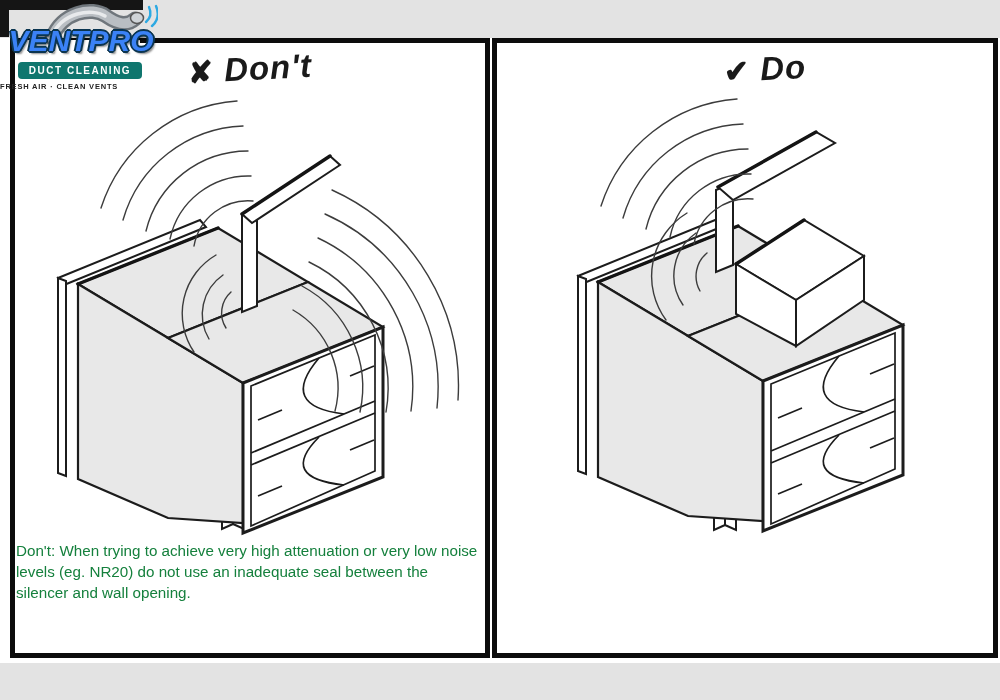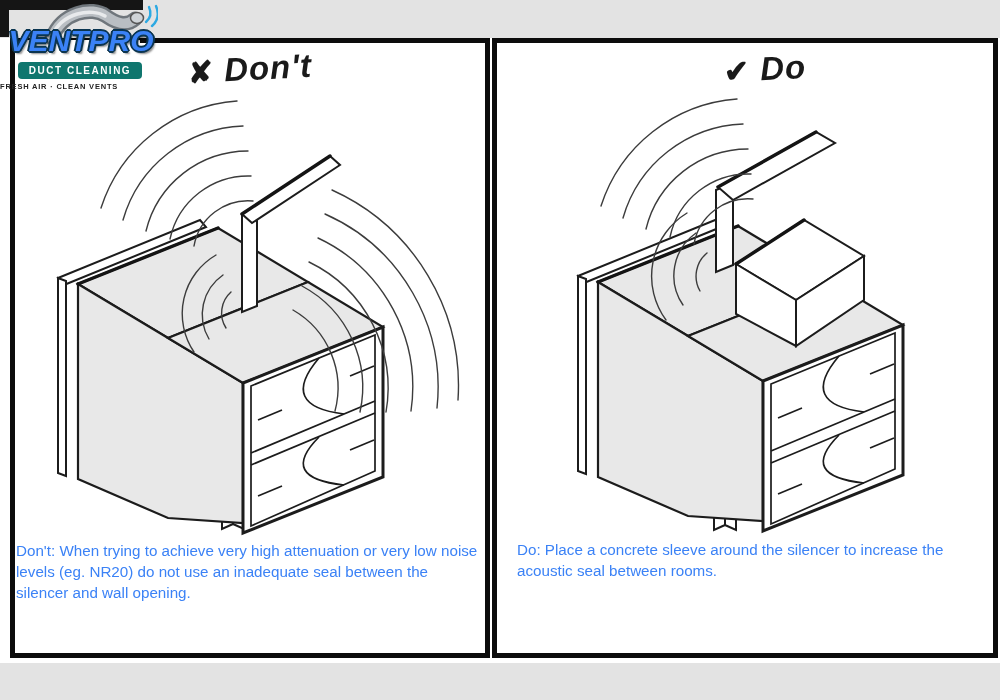--- a/index.html
+++ b/index.html
@@ -10,21 +10,21 @@
   .band.bottom{top:663px;height:37px;}
   .panel{position:absolute;top:38px;background:#ffffff;border:5px solid #0c0c0c;}
   .panel.left{left:10px;width:470px;height:610px;}
   .panel.right{left:492px;width:496px;height:610px;}
   .title{position:absolute;top:50px;text-align:center;color:#1a1a1a;
          font-weight:bold;font-style:italic;font-size:33px;
          transform:rotate(-3deg);letter-spacing:1px;}
   .title .mark{font-style:normal;font-size:30px;margin-right:10px;}
   .title.left{left:120px;width:260px;}
   .title.right{left:640px;width:250px;}
-  .caption{position:absolute;color:#3b82f6;font-size:15.2px;line-height:21px;z-index:4;}
+  .caption{position:absolute;color:#15803d;font-size:15.2px;line-height:21px;z-index:4;}
   .caption p{margin:0 0 10px 0;}
   .caption.left{left:16px;top:540px;width:462px;}
   .caption.right{left:517px;top:539px;width:464px;}
   #drawing{position:absolute;left:0;top:0;z-index:3;pointer-events:none;}
   .wf{fill:#ffffff;stroke:#1c1c1c;stroke-width:2;}
   .gf{fill:#e8e8e8;stroke:#1c1c1c;stroke-width:2.2;}
   .fr{fill:#ffffff;stroke:#1c1c1c;stroke-width:3;}
   .fi{fill:#ffffff;stroke:#1c1c1c;stroke-width:1.7;}
   .ln{fill:none;stroke:#1c1c1c;stroke-width:1.7;}
   .hv{fill:none;stroke:#141414;stroke-width:3.4;stroke-linecap:round;}
@@ -151,21 +151,20 @@
     <path class="arc" d="M-38,65 A30,30 0 0 1 -31,27"></path>
     <path class="arc" d="M-55,79 A52,52 0 0 1 -42,7"></path>
     <path class="arc" d="M-72,94 A74,74 0 0 1 -51,-13"></path>
   </g>
 </svg>
 
 <div class="caption left">
   <p>Don't: When trying to achieve very high attenuation or very low noise levels (eg. NR20) do not use an inadequate seal between the silencer and wall opening.</p>
 </div>
 <div class="caption right">
-  <p>Do: Place a concrete sleeve around the silencer to increase the acoustic seal between rooms.</p>
 </div>
 
 <div class="logo">
   <div class="strip-top"></div>
   <div class="strip-left"></div>
   <div class="knockout"></div>
   <svg class="hose" width="120" height="46" viewBox="0 0 120 46">
     <path d="M14,38 C24,12 54,6 68,16 C78,23 88,27 97,19" fill="none" stroke="#6f767c" stroke-width="15" stroke-linecap="round"></path>
     <path d="M14,38 C24,12 54,6 68,16 C78,23 88,27 97,19" fill="none" stroke="#b9bec3" stroke-width="10" stroke-linecap="round"></path>
     <path d="M14,36 C24,12 54,8 67,16" fill="none" stroke="#e8eaec" stroke-width="3.5" stroke-linecap="round"></path>

